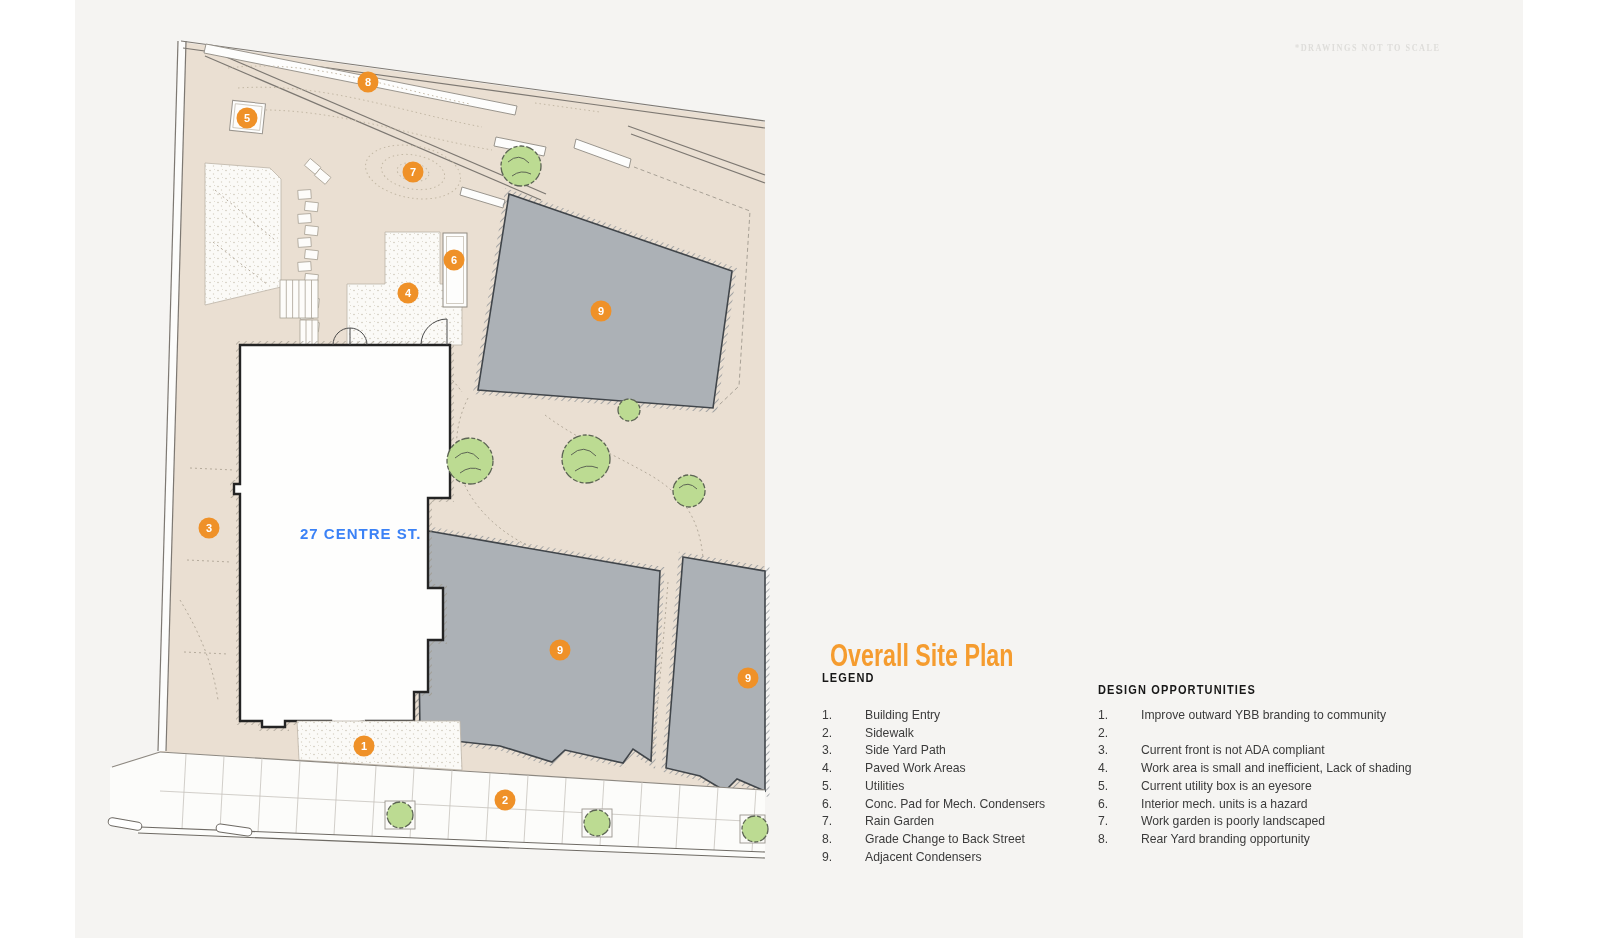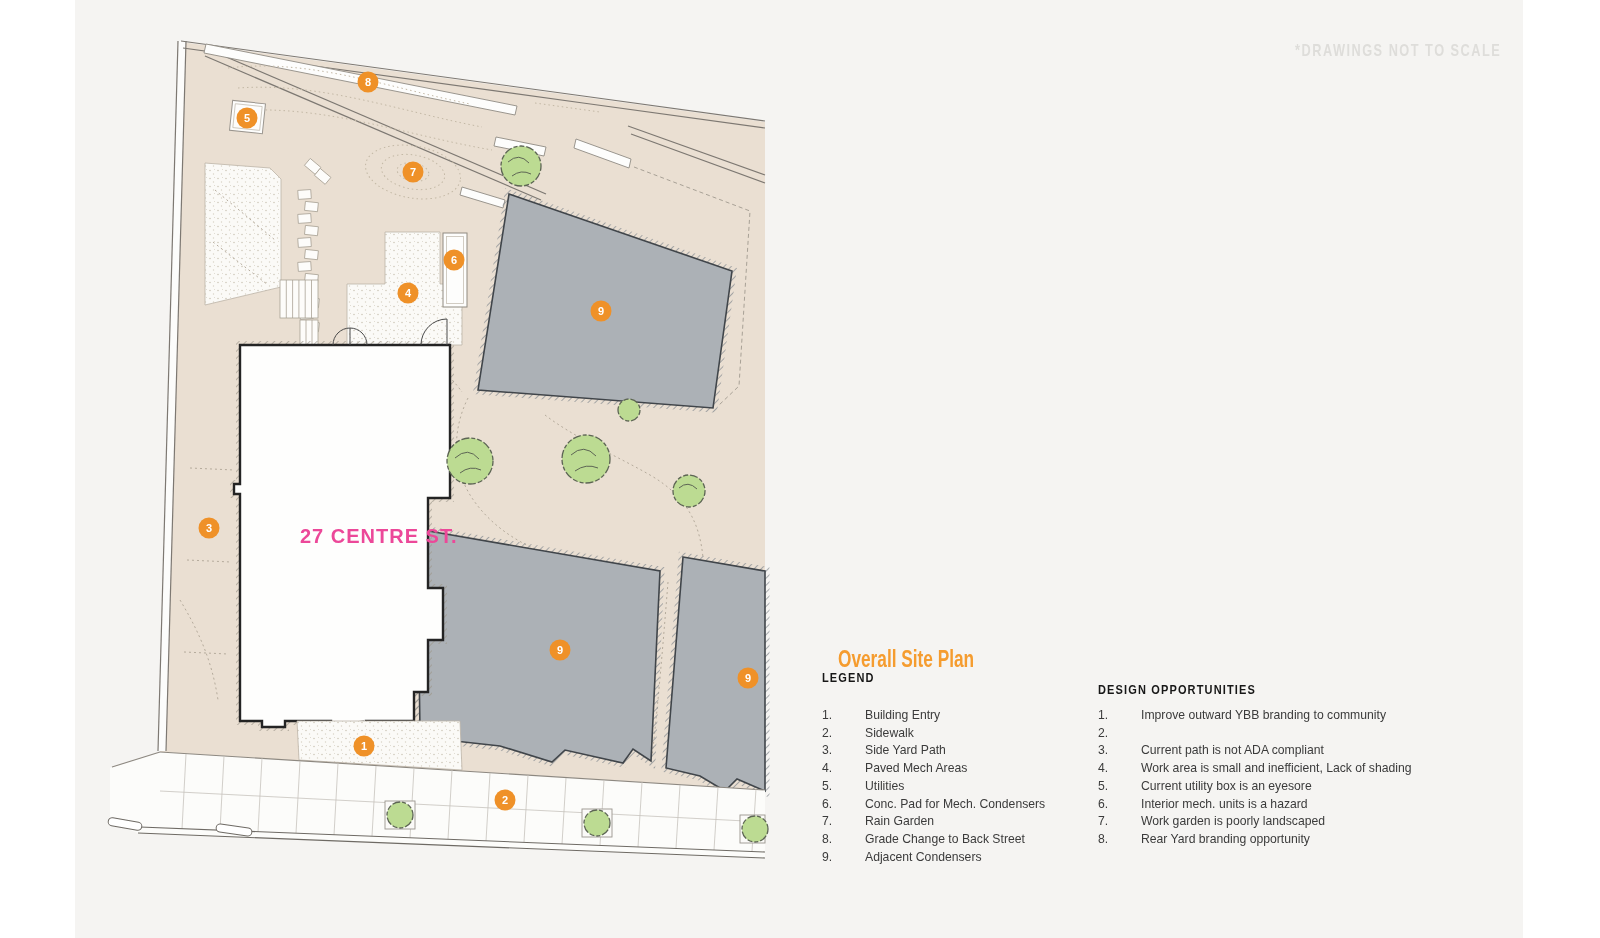--- a/index.html
+++ b/index.html
@@ -1,35 +1,35 @@
 <!DOCTYPE html>
 <html><head>
 <meta charset="utf-8">
 <style>
   html,body{margin:0;padding:0;width:1600px;height:938px;background:#ffffff;overflow:hidden;
             font-family:"Liberation Sans", sans-serif;}
   #content-bg{position:absolute;left:75px;top:0;width:1448px;height:938px;background:#f5f4f2;}
   #plan-svg{position:absolute;left:0;top:0;}
   .abs{position:absolute;}
   .cond{display:inline-block;transform-origin:0 50%;white-space:nowrap;}
-  #scale-note{left:1295px;top:41px;font-size:17px;font-weight:bold;letter-spacing:2px;color:#DEDDDA;}
+  #scale-note{left:1295px;top:41px;font-size:11px;font-weight:bold;letter-spacing:2px;color:#DEDDDA;font-family:Liberation Serif, serif;}
   #scale-note .cond{transform:scaleX(.75);}
-  #page-title{left:822px;top:630px;font-size:23px;font-weight:bold;color:#F59C2F;margin:16px;}
+  #page-title{left:822px;top:630px;font-size:31px;font-weight:bold;color:#F59C2F;margin:8px;}
   #page-title .cond{transform:scaleX(.75);letter-spacing:0;}
   .col-head{font-size:12.5px;font-weight:bold;letter-spacing:1.3px;color:#171717;}
   .col-head .cond{transform:scaleX(.88);}
   #legend-head{left:822px;top:671px;}
   #opps-head{left:1098px;top:671px;margin-top:12px;}
   .list{font-size:12.2px;color:#3b3b3b;line-height:17.7px;}
   #legend-list{left:822px;top:707px;width:330px;}
   #opps-list{left:1098px;top:707px;width:430px;}
   .li{display:flex;align-items:flex-start;}
   .li .n{width:43px;flex:0 0 43px;}
   .li .t{white-space:pre-line;text-align:right;}
-  #centre-label{left:300px;top:525px;font-size:20px;font-weight:bold;letter-spacing:1px;color:#ec4899;}
+  #centre-label{left:300px;top:525px;font-size:15px;font-weight:bold;letter-spacing:1px;color:#3b82f6;}
   
   .beige{fill:#EADFD2;}
   .roadline{stroke:#7d7872;stroke-width:1.2;fill:none;}
   .whitestrip{fill:#FDFDFC;stroke:#908b83;stroke-width:.9;}
   .dotted{stroke:#C3B8A5;stroke-width:1;fill:none;stroke-dasharray:1.5 3;}
   .dotpath{stroke:#B5AB9C;stroke-width:1;fill:none;stroke-dasharray:2 3;}
   .dashprop{stroke:#A8A196;stroke-width:1;fill:none;stroke-dasharray:4 3;}
   .hatchg{stroke:url(#hatchG);stroke-width:9;fill:none;}
   .grayfill{fill:#ACB1B6;stroke:#40454A;stroke-width:1.6;}
   .hatchb{stroke:url(#hatchB);stroke-width:8;fill:none;}
@@ -304,21 +304,21 @@
     <div class="li">
       <span class="n">2.</span>
       <span class="t">Sidewalk</span>
     </div>
     <div class="li">
       <span class="n">3.</span>
       <span class="t">Side Yard Path</span>
     </div>
     <div class="li">
       <span class="n">4.</span>
-      <span class="t">Paved Mech Areas</span>
+      <span class="t">Paved Work Areas</span>
     </div>
     <div class="li">
       <span class="n">5.</span>
       <span class="t">Utilities</span>
     </div>
     <div class="li">
       <span class="n">6.</span>
       <span class="t">Conc. Pad for Mech. Condensers</span>
     </div>
     <div class="li">
@@ -341,21 +341,21 @@
 <div class="abs list" id="opps-list">
     <div class="li">
       <span class="n">1.</span>
       <span class="t">Improve outward YBB branding to community</span>
     </div>
     <div class="li">
       <span class="n">2.</span>
     </div>
     <div class="li">
       <span class="n">3.</span>
-      <span class="t">Current path is not ADA compliant</span>
+      <span class="t">Current front is not ADA compliant</span>
     </div>
     <div class="li">
       <span class="n">4.</span>
       <span class="t">Work area is small and inefficient, Lack of shading</span>
     </div>
     <div class="li">
       <span class="n">5.</span>
       <span class="t">Current utility box is an eyesore</span>
     </div>
     <div class="li">

